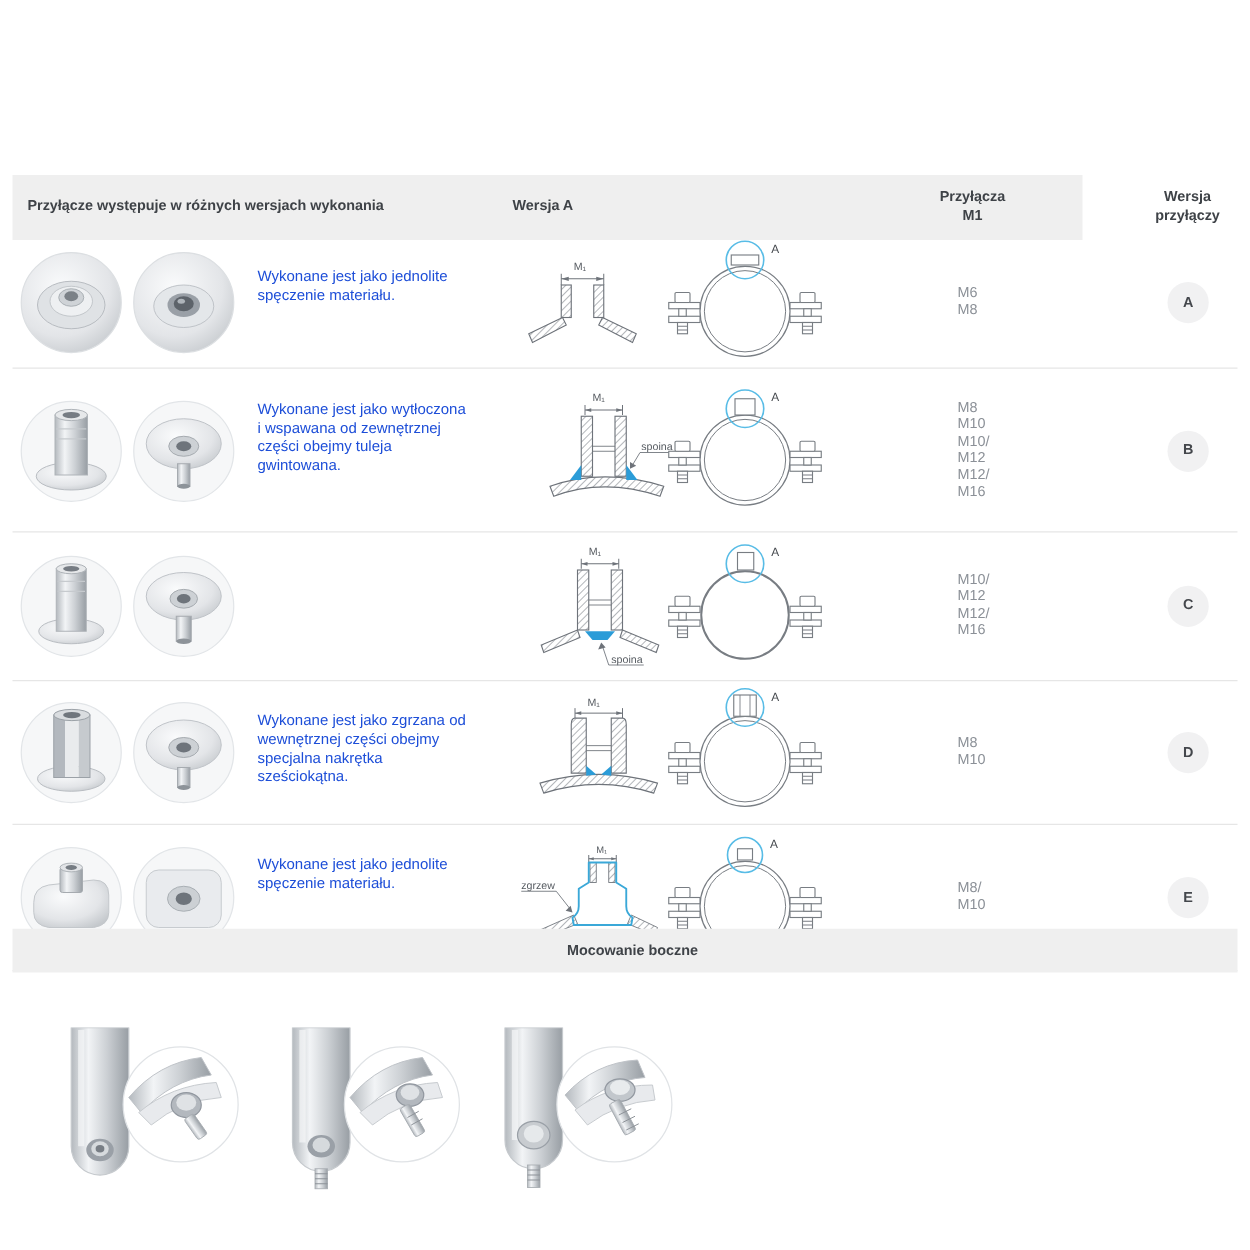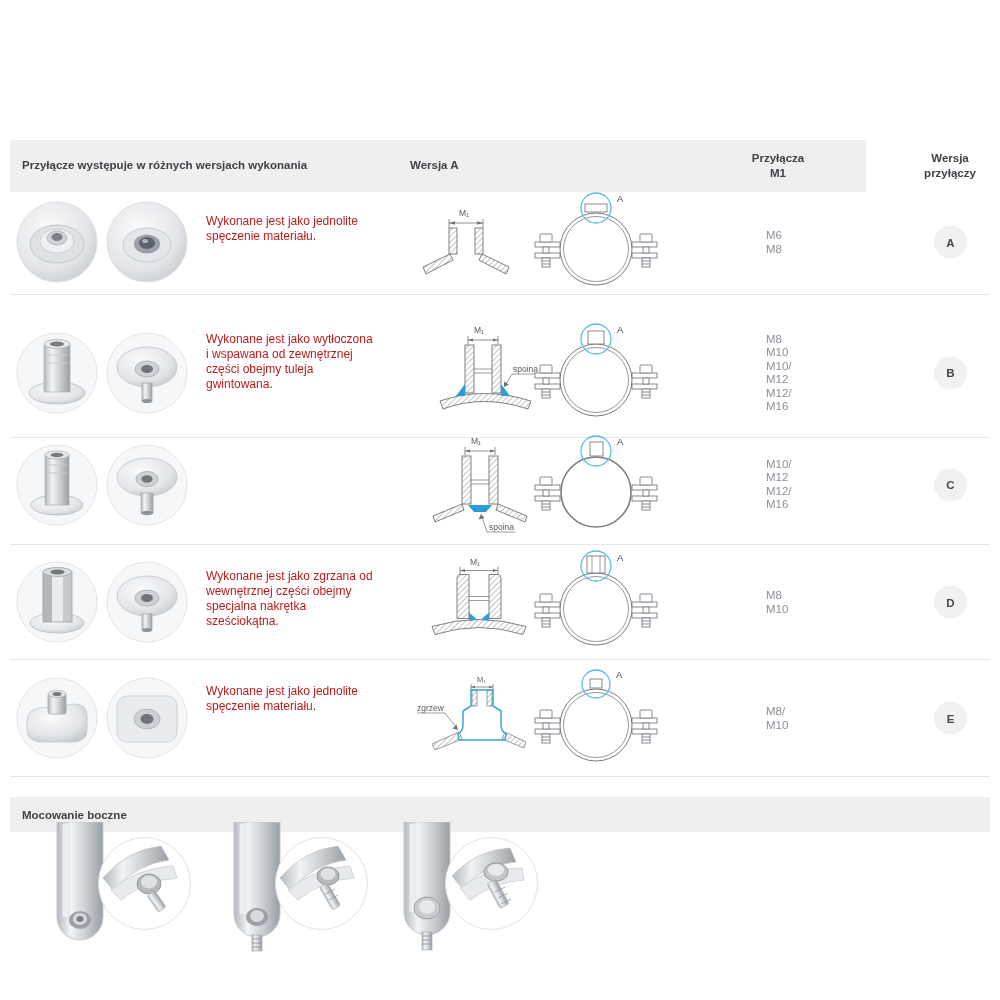--- a/index.html
+++ b/index.html
@@ -11,31 +11,31 @@
 
   .thead { position:absolute; left:10px; top:140px; width:856px; height:52px; background:#efefef; }
   .th { position:absolute; font-size:11.5px; font-weight:600; color:#3e4247; }
   .th-desc { left:12px; top:19px; }
   .th-view { left:400px; top:19px; }
   .th-thread  { left:718px; top:11px; width:100px; text-align:center; white-space:pre-line; line-height:15px; }
   .th-version { left:885px; top:11px; width:110px; text-align:center; white-space:pre-line; line-height:15px; }
 
   .row { position:absolute; left:10px; width:980px; border-bottom:1px solid #e6e6e6; }
   .photos { position:absolute; left:5px; top:0; height:100%; display:flex; align-items:center; gap:6px; }
-  .desc { position:absolute; left:196px; top:24px; width:168px; font-size:12px; line-height:15px; color:#b91c1c; }
+  .desc { position:absolute; left:196px; top:24px; width:168px; font-size:12px; line-height:15px; color:#1d4ed8; }
   .xsec  { position:absolute; top:50%; transform:translateY(-50%); }
   .clamp { position:absolute; left:514px; top:50%; transform:translateY(-50%); }
   .threads { position:absolute; left:756px; top:50%; transform:translateY(-50%); font-size:11.5px;
              line-height:13.5px; color:#8b9097; white-space:pre-line; }
   .badge { position:absolute; left:924px; top:50%; transform:translateY(-50%); width:33px; height:33px;
            border-radius:50%; background:#f1f1f2; display:flex; align-items:center; justify-content:center;
            font-size:11.5px; font-weight:700; color:#44474c; }
 
-  .section-bar { position:absolute; left:10px; top:797px; width:980px; height:35px; background:#efefef;
-                 display:flex; align-items:center; }
+  .section-bar { position:absolute; left:10px; top:743px; width:980px; height:35px; background:#efefef;
+                 display:flex; align-items:center;justify-content:center; }
   .section-bar span { margin-left:12px; font-size:11.5px; font-weight:600; color:#3e4247; }
 
   .pair { position:absolute; top:820px; width:160px; height:150px; }
   .bracket { position:absolute; left:0; top:2px; }
   .detail  { position:absolute; left:52px; top:16px; }
 
   svg text { font-family:"Liberation Sans","DejaVu Sans",sans-serif; }
   .dlabel { font-size:8.5px; fill:#565b61; }
   .wlabel { font-size:8.5px; fill:#565b61; }
   .alabel { font-size:9.5px; fill:#45494e; }
@@ -127,21 +127,21 @@
       <use href="#lug" x="11" y="45"></use>
       <use href="#lug" transform="translate(133,45) scale(-1,1)"></use>
     </svg>
     <div class="threads">M6
 M8</div>
     <div class="badge">
         <span>A</span>
       </div>
   </div>
 
-  <div class="row" style="top:308px;height:130px">
+  <div class="row" style="top:296px;height:130px">
     <div class="photos">
       <svg width="84" height="84" viewBox="0 0 84 84">
         <circle cx="42" cy="42" r="40" fill="#f6f7f8" stroke="#e2e5e8"></circle>
         <ellipse cx="42" cy="62" rx="28" ry="11" fill="url(#metal)" stroke="#b9bdc2" stroke-width="0.8"></ellipse>
         <rect x="29" y="13" width="26" height="48" fill="url(#metalV)" stroke="#aeb3b8" stroke-width="0.8"></rect>
         <ellipse cx="42" cy="13" rx="13" ry="4.5" fill="#e6e8ea" stroke="#aeb3b8" stroke-width="0.8"></ellipse>
         <ellipse cx="42" cy="13" rx="7" ry="2.5" fill="#767c83"></ellipse>
         <line x1="30" y1="24" x2="54" y2="24" stroke="#c6cace"></line>
           <line x1="30" y1="32" x2="54" y2="32" stroke="#c6cace"></line>
       </svg>

